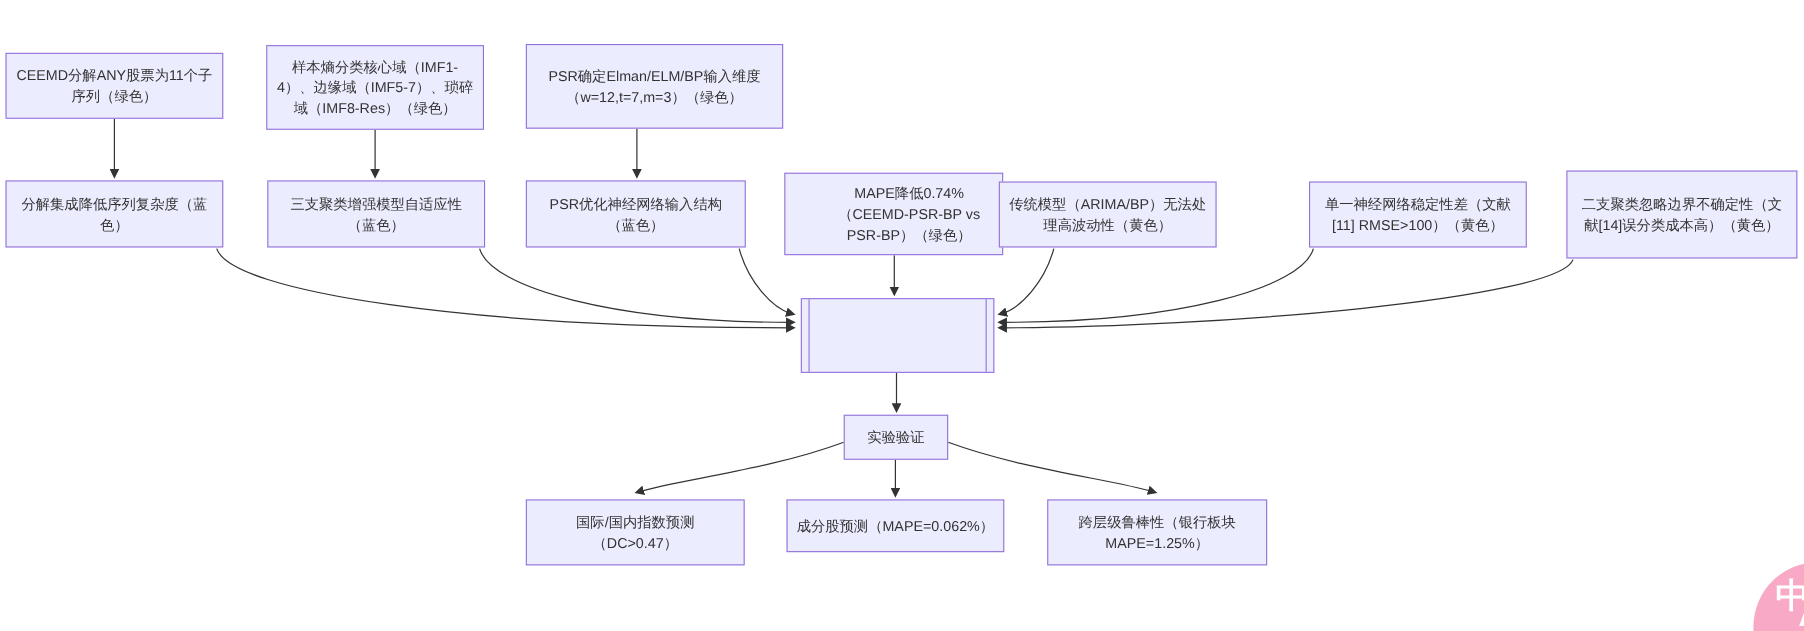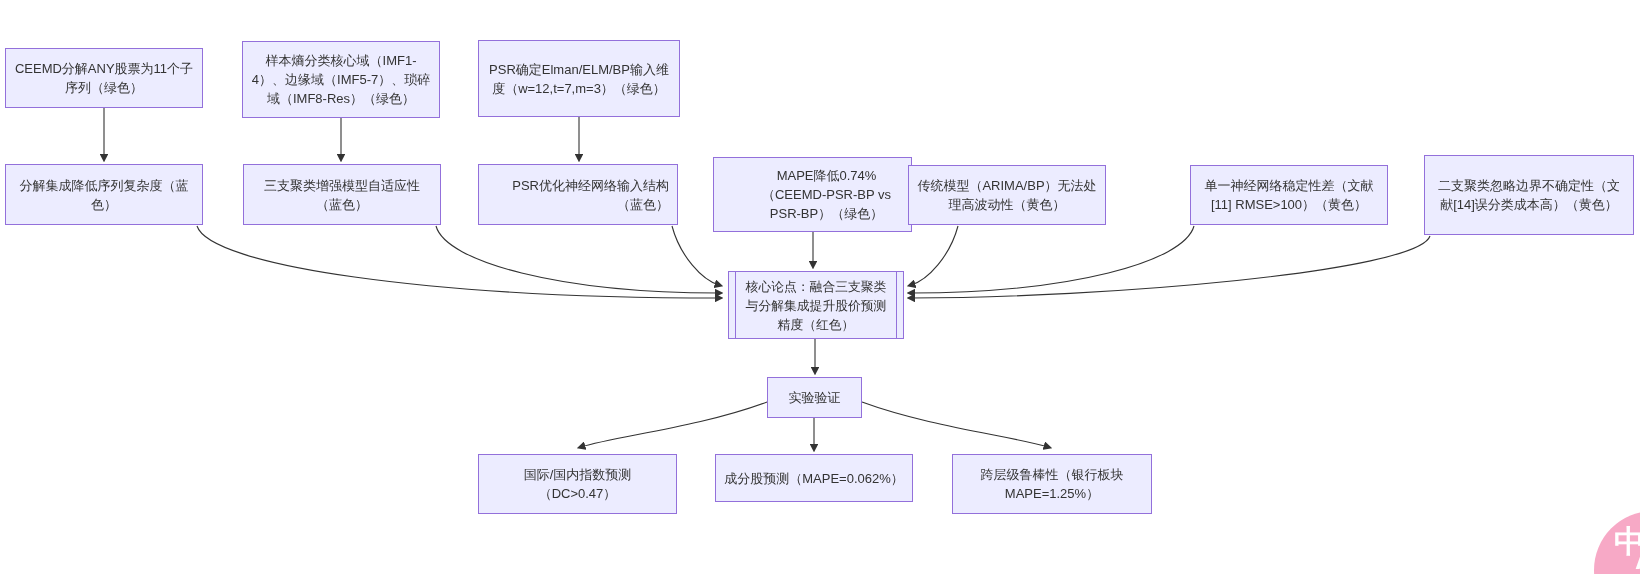--- a/index.html
+++ b/index.html
@@ -63,33 +63,33 @@
   </svg>
 
   <div class="node" style="left:5px; top:48px; width:198px; height:60px;">
     <span class="lbl">CEEMD分解ANY股票为11个子序列（绿色）</span>
   </div>
 
   <div class="node" style="left:242px; top:41px; width:198px; height:77px;">
     <span class="lbl">样本熵分类核心域（IMF1-4）、边缘域（IMF5-7）、琐碎域（IMF8-Res）（绿色）</span>
   </div>
 
-  <div class="node" style="left:478px; top:40px; width:202px; height:77px;">
+  <div class="node" style="left:478px; top:40px; width:234px; height:77px;">
     <span class="lbl">PSR确定Elman/ELM/BP输入维度（w=12,t=7,m=3）（绿色）</span>
   </div>
 
   <div class="node" style="left:5px; top:164px; width:198px; height:61px;">
     <span class="lbl">分解集成降低序列复杂度（蓝色）</span>
   </div>
 
   <div class="node" style="left:243px; top:164px; width:198px; height:61px;">
     <span class="lbl">三支聚类增强模型自适应性（蓝色）</span>
   </div>
 
-  <div class="node" style="left:478px; top:164px; width:200px; height:61px;text-align:right;">
+  <div class="node" style="left:478px; top:164px; width:200px; height:61px;">
     <span class="lbl">PSR优化神经网络输入结构（蓝色）</span>
   </div>
 
   <div class="node" style="left:713px; top:157px; width:199px; height:75px;padding-left:36px;">
     <span class="lbl">MAPE降低0.74%（CEEMD-PSR-BP vs PSR-BP）（绿色）</span>
   </div>
 
   <div class="node" style="left:908px; top:165px; width:198px; height:60px;">
     <span class="lbl">传统模型（ARIMA/BP）无法处理高波动性（黄色）</span>
   </div>
@@ -98,21 +98,20 @@
     <span class="lbl">单一神经网络稳定性差（文献[11] RMSE&gt;100）（黄色）</span>
   </div>
 
   <div class="node" style="left:1424px; top:155px; width:210px; height:80px;">
     <span class="lbl">二支聚类忽略边界不确定性（文献[14]误分类成本高）（黄色）</span>
   </div>
 
   <div class="node subroutine" style="left:728px; top:271px; width:176px; height:68px; font-size:12.8px;">
     <span class="sub-line left"></span>
     <span class="sub-line right"></span>
-    <span class="lbl">核心论点：融合三支聚类与分解集成提升股价预测精度（红色）</span>
   </div>
 
   <div class="node" style="left:767px; top:377px; width:95px; height:41px;">
     <span class="lbl">实验验证</span>
   </div>
 
   <div class="node" style="left:478px; top:454px; width:199px; height:60px;">
     <span class="lbl">国际/国内指数预测（DC&gt;0.47）</span>
   </div>
 

